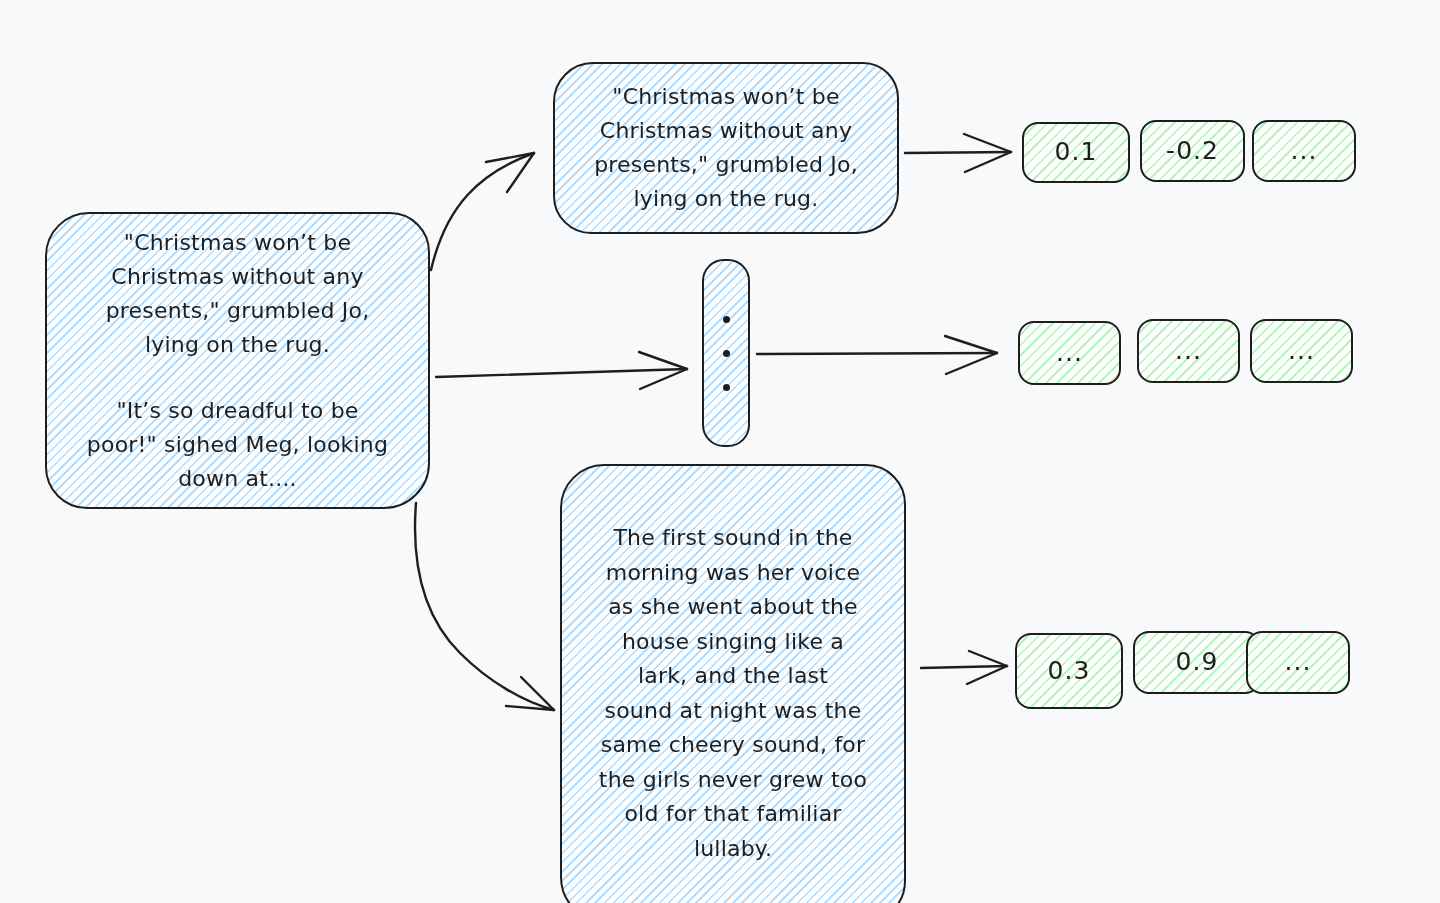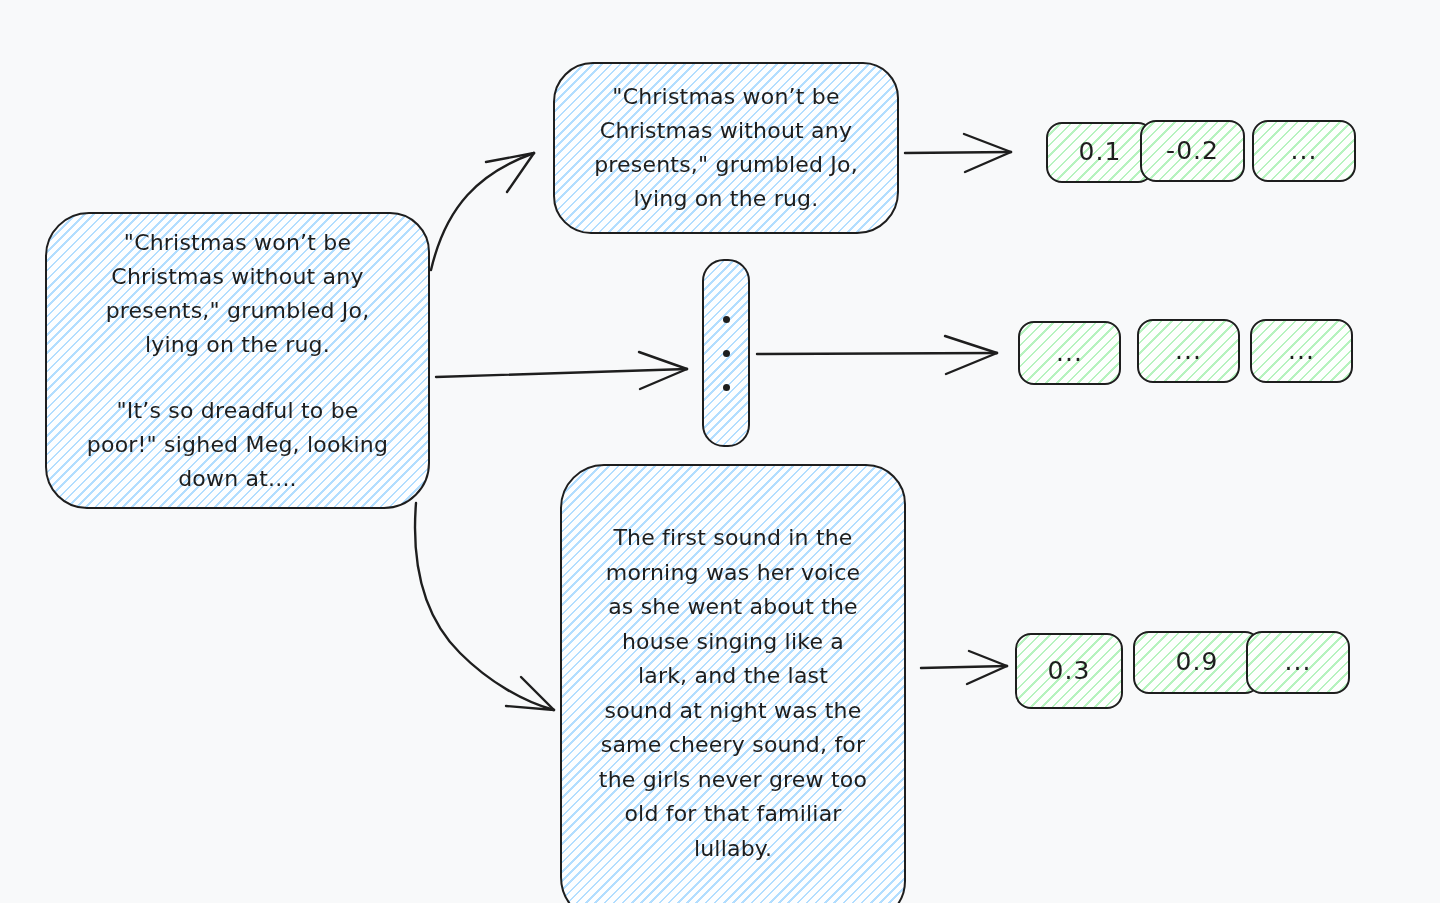--- a/index.html
+++ b/index.html
@@ -166,21 +166,21 @@
 as she went about the
 house singing like a
 lark, and the last
 sound at night was the
 same cheery sound, for
 the girls never grew too
 old for that familiar
 lullaby.</p>
   </div>
 
-  <div class="box green gcell" style="left:1022px; top:122px; width:108px; height:61px;margin-left:24px;">
+  <div class="box green gcell" style="left:1022px; top:122px; width:108px; height:61px;">
     <span>0.1</span>
   </div>
   <div class="box green gcell" style="left:1140px; top:120px; width:105px; height:62px;">
     <span>-0.2</span>
   </div>
   <div class="box green gcell" style="left:1252px; top:120px; width:104px; height:62px;">
     <span>...</span>
   </div>
 
   <div class="box green gcell" style="left:1018px; top:321px; width:103px; height:64px;">

